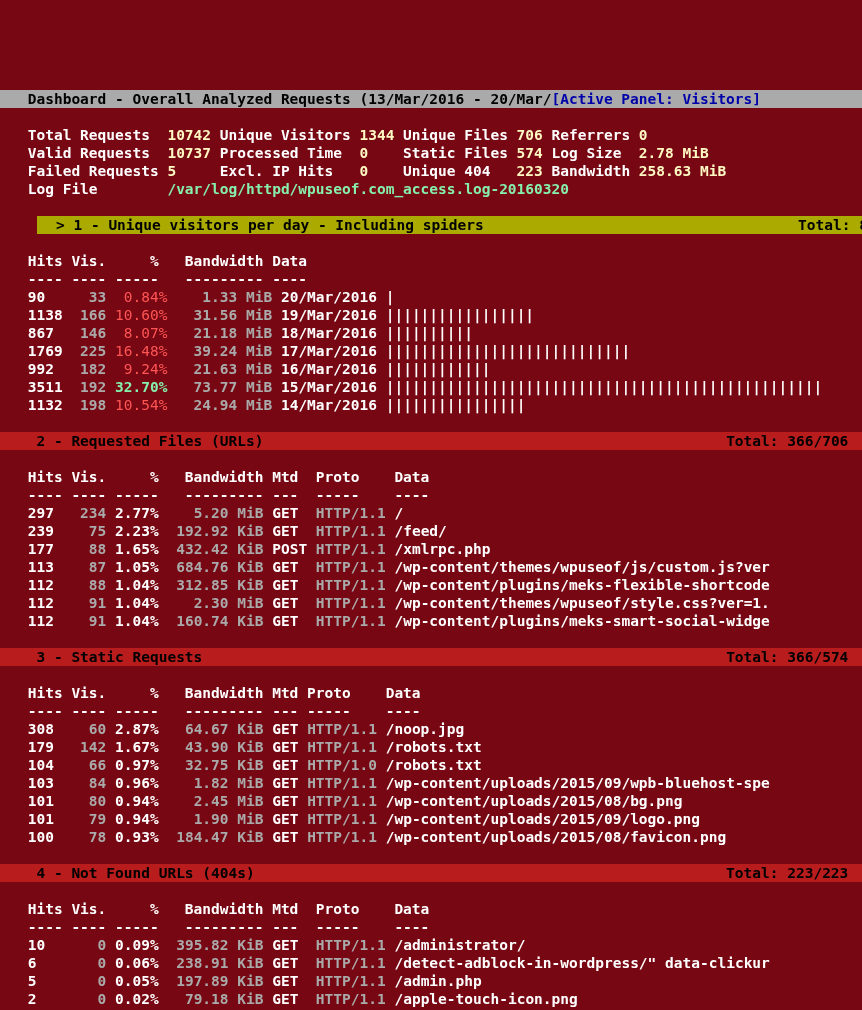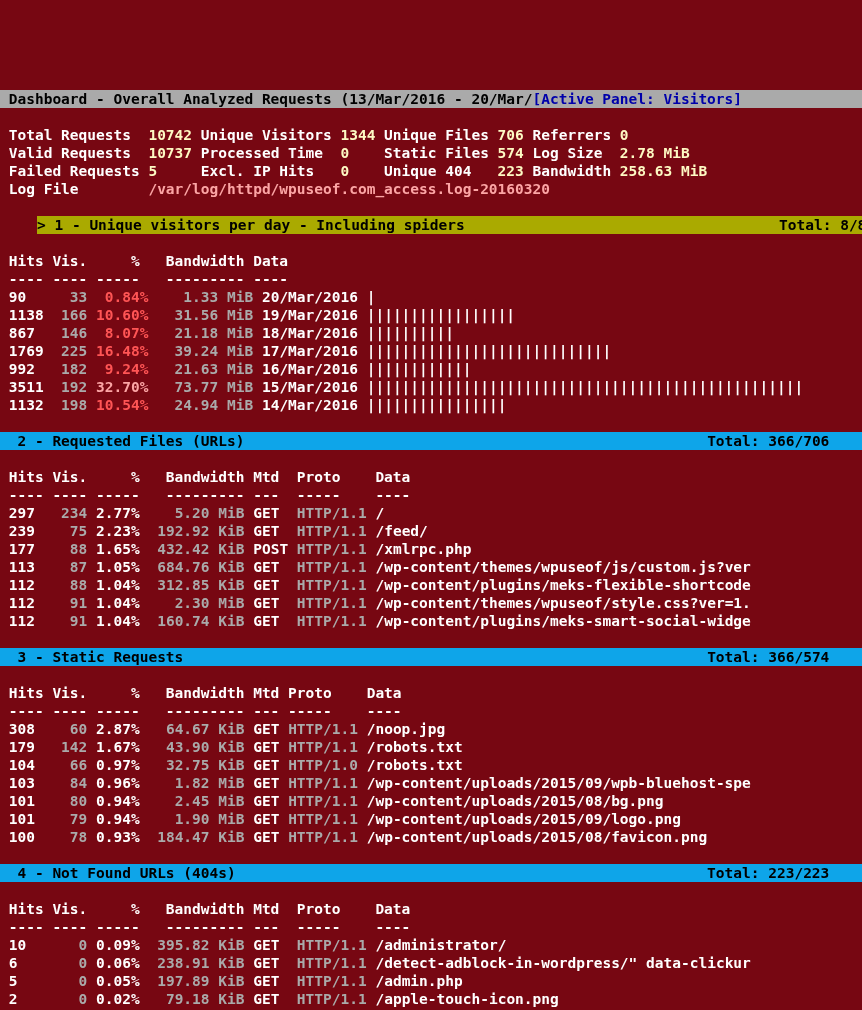--- a/index.html
+++ b/index.html
@@ -9,43 +9,43 @@
     background: #770712;
     font-family: "DejaVu Sans Mono", "Menlo", "Consolas", monospace;
     font-size: 14.5px;
     line-height: 18px;
     overflow: hidden;
     white-space: pre;
   }
   .c-white  { color: #ffffff; font-weight: bold; }
   .c-cyan   { color: #fef9c3; font-weight: bold; }
   .c-gray   { color: #aaaaaa; font-weight: bold; }
-  .c-red    { color: #ff5555; font-weight: bold; }
-  .c-yellow { color: #fca5a5; font-weight: bold; }
+  .c-red    { color: #ff5555; font-weight: normal; }
+  .c-yellow { color: #86efac; font-weight: bold; }
 
   .title-bar {
     background: #aaaaaa;
     color: #000000;
     font-weight: bold;
   }
   .title-bar .active { color: #0000aa; font-weight: bold; }
 
   .panel-header {
     background: #aaaa00;
     color: #000000;
     font-weight: bold;
     margin-left: 37px;
   }
   .panel-header2 {
-    background: #0ea5e9;
+    background: #b91c1c;
     color: #000000;
     font-weight: bold;
   }
 
-  .row { display: block; }
+  .row { display: block; padding-left: 19px; }
   .wrap { padding: 0; }
 </style>
 </head>
 <body>
 
 
 
 <div class="wrap" id="root"><div class="row title-bar"><span> Dashboard - Overall Analyzed Requests (13/Mar/2016 - 20/Mar/</span><span class="active">[Active Panel: Visitors]</span><span>          </span></div><div class="row"><span> </span></div><div class="row"><span class="c-white"> Total Requests  </span><span class="c-cyan">10742</span><span class="c-white"> Unique Visitors </span><span class="c-cyan">1344</span><span class="c-white"> Unique Files </span><span class="c-cyan">706</span><span class="c-white"> Referrers </span><span class="c-cyan">0</span></div><div class="row"><span class="c-white"> Valid Requests  </span><span class="c-cyan">10737</span><span class="c-white"> Processed Time  </span><span class="c-cyan">0   </span><span class="c-white"> Static Files </span><span class="c-cyan">574</span><span class="c-white"> Log Size  </span><span class="c-cyan">2.78 MiB</span></div><div class="row"><span class="c-white"> Failed Requests </span><span class="c-cyan">5    </span><span class="c-white"> Excl. IP Hits   </span><span class="c-cyan">0   </span><span class="c-white"> Unique 404   </span><span class="c-cyan">223</span><span class="c-white"> Bandwidth </span><span class="c-cyan">258.63 MiB</span></div><div class="row"><span class="c-white"> Log File        </span><span class="c-yellow">/var/log/httpd/wpuseof.com_access.log-20160320</span></div><div class="row"><span> </span></div><div class="row panel-header"><span>&gt; 1 - Unique visitors per day - Including spiders</span><span>                                    </span><span>Total: 8/8</span></div><div class="row"><span> </span></div><div class="row"><span class="c-white"> Hits Vis.     %   Bandwidth Data</span></div><div class="row"><span class="c-white"> ---- ---- -----   --------- ----</span></div><div class="row"><span class="c-white"> 90   </span><span class="c-gray">  33 </span><span class="c-red"> 0.84% </span><span class="c-gray">   1.33 MiB </span><span class="c-white">20/Mar/2016 </span><span class="c-white">|</span></div><div class="row"><span class="c-white"> 1138 </span><span class="c-gray"> 166 </span><span class="c-red">10.60% </span><span class="c-gray">  31.56 MiB </span><span class="c-white">19/Mar/2016 </span><span class="c-white">|||||||||||||||||</span></div><div class="row"><span class="c-white"> 867  </span><span class="c-gray"> 146 </span><span class="c-red"> 8.07% </span><span class="c-gray">  21.18 MiB </span><span class="c-white">18/Mar/2016 </span><span class="c-white">||||||||||</span></div><div class="row"><span class="c-white"> 1769 </span><span class="c-gray"> 225 </span><span class="c-red">16.48% </span><span class="c-gray">  39.24 MiB </span><span class="c-white">17/Mar/2016 </span><span class="c-white">||||||||||||||||||||||||||||</span></div><div class="row"><span class="c-white"> 992  </span><span class="c-gray"> 182 </span><span class="c-red"> 9.24% </span><span class="c-gray">  21.63 MiB </span><span class="c-white">16/Mar/2016 </span><span class="c-white">||||||||||||</span></div><div class="row"><span class="c-white"> 3511 </span><span class="c-gray"> 192 </span><span class="c-yellow">32.70% </span><span class="c-gray">  73.77 MiB </span><span class="c-white">15/Mar/2016 </span><span class="c-white">||||||||||||||||||||||||||||||||||||||||||||||||||</span></div><div class="row"><span class="c-white"> 1132 </span><span class="c-gray"> 198 </span><span class="c-red">10.54% </span><span class="c-gray">  24.94 MiB </span><span class="c-white">14/Mar/2016 </span><span class="c-white">||||||||||||||||</span></div><div class="row"><span> </span></div><div class="row panel-header2"><span>  2 - Requested Files (URLs)</span><span>                                                     </span><span>Total: 366/706</span></div><div class="row"><span> </span></div><div class="row"><span class="c-white"> Hits Vis.     %   Bandwidth Mtd  Proto    Data</span></div><div class="row"><span class="c-white"> ---- ---- -----   --------- ---  -----    ----</span></div><div class="row"><span class="c-white"> 297  </span><span class="c-gray"> 234 </span><span class="c-white">2.77% </span><span class="c-gray">   5.20 MiB </span><span class="c-white">GET  </span><span class="c-gray">HTTP/1.1 </span><span class="c-white">/</span></div><div class="row"><span class="c-white"> 239  </span><span class="c-gray">  75 </span><span class="c-white">2.23% </span><span class="c-gray"> 192.92 KiB </span><span class="c-white">GET  </span><span class="c-gray">HTTP/1.1 </span><span class="c-white">/feed/</span></div><div class="row"><span class="c-white"> 177  </span><span class="c-gray">  88 </span><span class="c-white">1.65% </span><span class="c-gray"> 432.42 KiB </span><span class="c-white">POST </span><span class="c-gray">HTTP/1.1 </span><span class="c-white">/xmlrpc.php</span></div><div class="row"><span class="c-white"> 113  </span><span class="c-gray">  87 </span><span class="c-white">1.05% </span><span class="c-gray"> 684.76 KiB </span><span class="c-white">GET  </span><span class="c-gray">HTTP/1.1 </span><span class="c-white">/wp-content/themes/wpuseof/js/custom.js?ver</span></div><div class="row"><span class="c-white"> 112  </span><span class="c-gray">  88 </span><span class="c-white">1.04% </span><span class="c-gray"> 312.85 KiB </span><span class="c-white">GET  </span><span class="c-gray">HTTP/1.1 </span><span class="c-white">/wp-content/plugins/meks-flexible-shortcode</span></div><div class="row"><span class="c-white"> 112  </span><span class="c-gray">  91 </span><span class="c-white">1.04% </span><span class="c-gray">   2.30 MiB </span><span class="c-white">GET  </span><span class="c-gray">HTTP/1.1 </span><span class="c-white">/wp-content/themes/wpuseof/style.css?ver=1.</span></div><div class="row"><span class="c-white"> 112  </span><span class="c-gray">  91 </span><span class="c-white">1.04% </span><span class="c-gray"> 160.74 KiB </span><span class="c-white">GET  </span><span class="c-gray">HTTP/1.1 </span><span class="c-white">/wp-content/plugins/meks-smart-social-widge</span></div><div class="row"><span> </span></div><div class="row panel-header2"><span>  3 - Static Requests</span><span>                                                            </span><span>Total: 366/574</span></div><div class="row"><span> </span></div><div class="row"><span class="c-white"> Hits Vis.     %   Bandwidth Mtd Proto    Data</span></div><div class="row"><span class="c-white"> ---- ---- -----   --------- --- -----    ----</span></div><div class="row"><span class="c-white"> 308  </span><span class="c-gray">  60 </span><span class="c-white">2.87% </span><span class="c-gray">  64.67 KiB </span><span class="c-white">GET </span><span class="c-gray">HTTP/1.1 </span><span class="c-white">/noop.jpg</span></div><div class="row"><span class="c-white"> 179  </span><span class="c-gray"> 142 </span><span class="c-white">1.67% </span><span class="c-gray">  43.90 KiB </span><span class="c-white">GET </span><span class="c-gray">HTTP/1.1 </span><span class="c-white">/robots.txt</span></div><div class="row"><span class="c-white"> 104  </span><span class="c-gray">  66 </span><span class="c-white">0.97% </span><span class="c-gray">  32.75 KiB </span><span class="c-white">GET </span><span class="c-gray">HTTP/1.0 </span><span class="c-white">/robots.txt</span></div><div class="row"><span class="c-white"> 103  </span><span class="c-gray">  84 </span><span class="c-white">0.96% </span><span class="c-gray">   1.82 MiB </span><span class="c-white">GET </span><span class="c-gray">HTTP/1.1 </span><span class="c-white">/wp-content/uploads/2015/09/wpb-bluehost-spe</span></div><div class="row"><span class="c-white"> 101  </span><span class="c-gray">  80 </span><span class="c-white">0.94% </span><span class="c-gray">   2.45 MiB </span><span class="c-white">GET </span><span class="c-gray">HTTP/1.1 </span><span class="c-white">/wp-content/uploads/2015/08/bg.png</span></div><div class="row"><span class="c-white"> 101  </span><span class="c-gray">  79 </span><span class="c-white">0.94% </span><span class="c-gray">   1.90 MiB </span><span class="c-white">GET </span><span class="c-gray">HTTP/1.1 </span><span class="c-white">/wp-content/uploads/2015/09/logo.png</span></div><div class="row"><span class="c-white"> 100  </span><span class="c-gray">  78 </span><span class="c-white">0.93% </span><span class="c-gray"> 184.47 KiB </span><span class="c-white">GET </span><span class="c-gray">HTTP/1.1 </span><span class="c-white">/wp-content/uploads/2015/08/favicon.png</span></div><div class="row"><span> </span></div><div class="row panel-header2"><span>  4 - Not Found URLs (404s)</span><span>                                                      </span><span>Total: 223/223</span></div><div class="row"><span> </span></div><div class="row"><span class="c-white"> Hits Vis.     %   Bandwidth Mtd  Proto    Data</span></div><div class="row"><span class="c-white"> ---- ---- -----   --------- ---  -----    ----</span></div><div class="row"><span class="c-white"> 10   </span><span class="c-gray">   0 </span><span class="c-white">0.09% </span><span class="c-gray"> 395.82 KiB </span><span class="c-white">GET  </span><span class="c-gray">HTTP/1.1 </span><span class="c-white">/administrator/</span></div><div class="row"><span class="c-white"> 6    </span><span class="c-gray">   0 </span><span class="c-white">0.06% </span><span class="c-gray"> 238.91 KiB </span><span class="c-white">GET  </span><span class="c-gray">HTTP/1.1 </span><span class="c-white">/detect-adblock-in-wordpress/" data-clickur</span></div><div class="row"><span class="c-white"> 5    </span><span class="c-gray">   0 </span><span class="c-white">0.05% </span><span class="c-gray"> 197.89 KiB </span><span class="c-white">GET  </span><span class="c-gray">HTTP/1.1 </span><span class="c-white">/admin.php</span></div><div class="row"><span class="c-white"> 2    </span><span class="c-gray">   0 </span><span class="c-white">0.02% </span><span class="c-gray">  79.18 KiB </span><span class="c-white">GET  </span><span class="c-gray">HTTP/1.1 </span><span class="c-white">/apple-touch-icon.png</span></div><div class="row"><span class="c-white"> 2    </span><span class="c-gray">   0 </span><span class="c-white">0.02% </span><span class="c-gray">  79.39 KiB </span><span class="c-white">GET  </span><span class="c-gray">HTTP/1.1 </span><span class="c-white">/detect-adblock-in-wordpress/" data-clickur</span></div></div>
 
 

